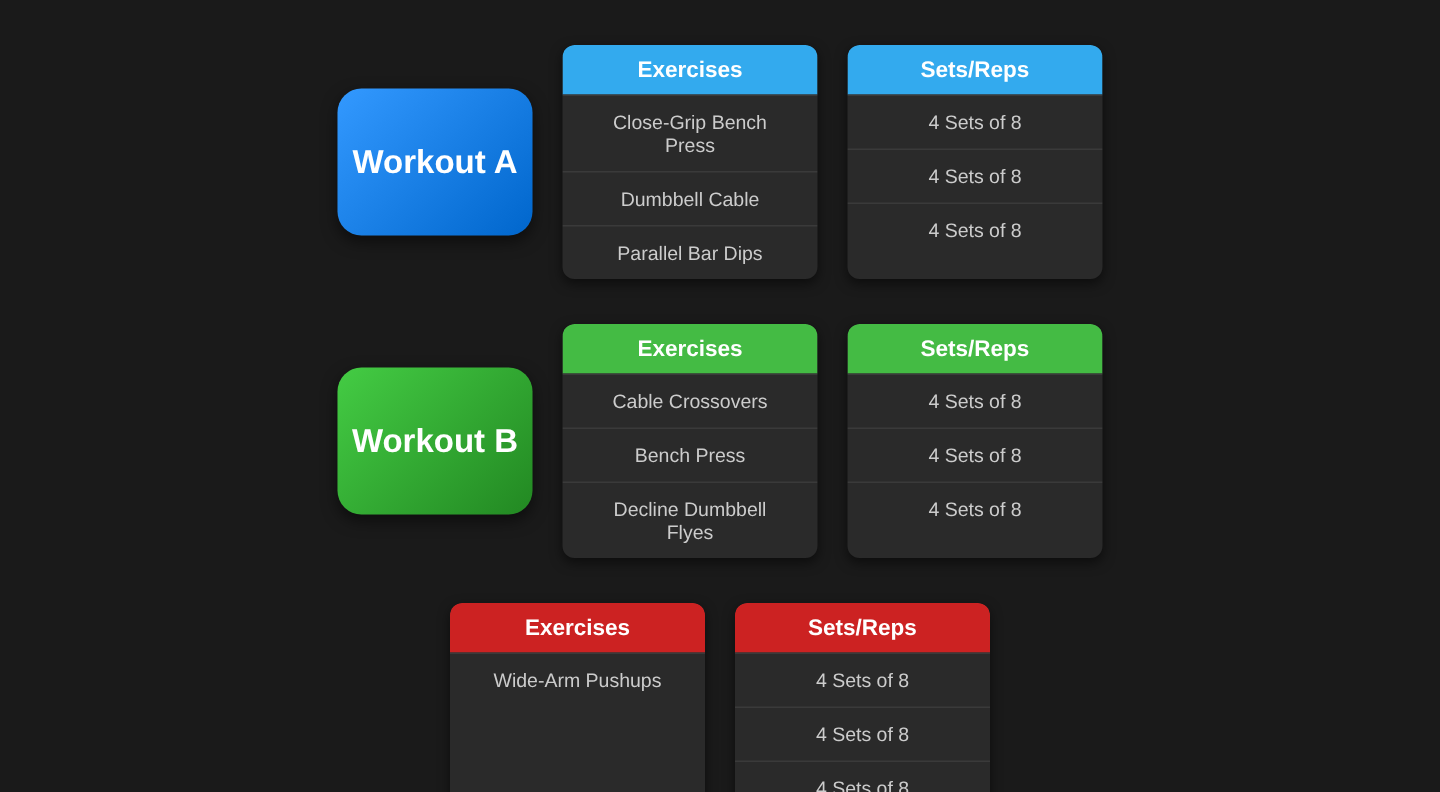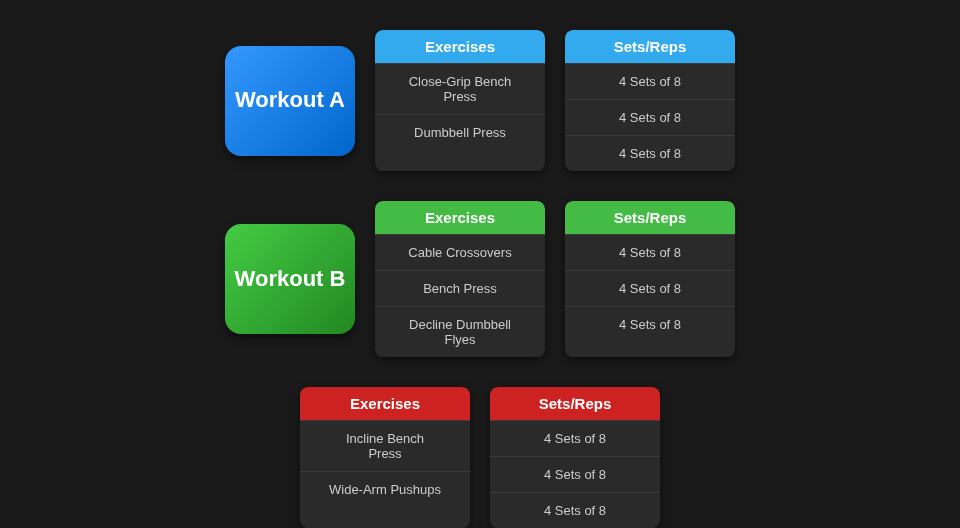--- a/index.html
+++ b/index.html
@@ -25,21 +25,21 @@
     }
 
     .workout-row {
       display: flex;
       align-items: center;
       gap: 20px;
     }
 
     .workout-badge {
       width: 130px;
-      height: 110px;
+      height: 98px;
       border-radius: 16px;
       display: flex;
       align-items: center;
       justify-content: center;
       text-align: center;
       color: white;
       font-size: 22px;
       font-weight: bold;
       line-height: 1.3;
       box-shadow: 0 4px 10px rgba(0,0,0,0.5);
@@ -100,21 +100,22 @@
 <body>
 
 <div class="container">
 <div class="workout-row">
       <div class="workout-badge badge-blue">Workout
 A</div>
       <div class="table-group">
         <div class="table-panel">
           <div class="table-header header-blue">Exercises</div>
           <div class="table-cell">Close-Grip Bench Press</div>
-          <div class="table-cell">Dumbbell Press</div>
+          <div class="table-cell">Dumbbell Cable</div>
+          <div class="table-cell">Parallel Bar Dips</div>
         </div>
         <div class="table-panel">
           <div class="table-header header-blue">Sets/Reps</div>
           <div class="table-cell">4 Sets of 8</div>
           <div class="table-cell">4 Sets of 8</div>
           <div class="table-cell">4 Sets of 8</div>
         </div>
       </div>
     </div>
     <div class="workout-row">
@@ -132,21 +133,20 @@
           <div class="table-cell">4 Sets of 8</div>
           <div class="table-cell">4 Sets of 8</div>
           <div class="table-cell">4 Sets of 8</div>
         </div>
       </div>
     </div>
     <div class="workout-row">
       <div class="table-group">
         <div class="table-panel">
           <div class="table-header header-red">Exercises</div>
-          <div class="table-cell">Incline Bench Press</div>
           <div class="table-cell">Wide-Arm Pushups</div>
         </div>
         <div class="table-panel">
           <div class="table-header header-red">Sets/Reps</div>
           <div class="table-cell">4 Sets of 8</div>
           <div class="table-cell">4 Sets of 8</div>
           <div class="table-cell">4 Sets of 8</div>
         </div>
       </div>
     </div>

